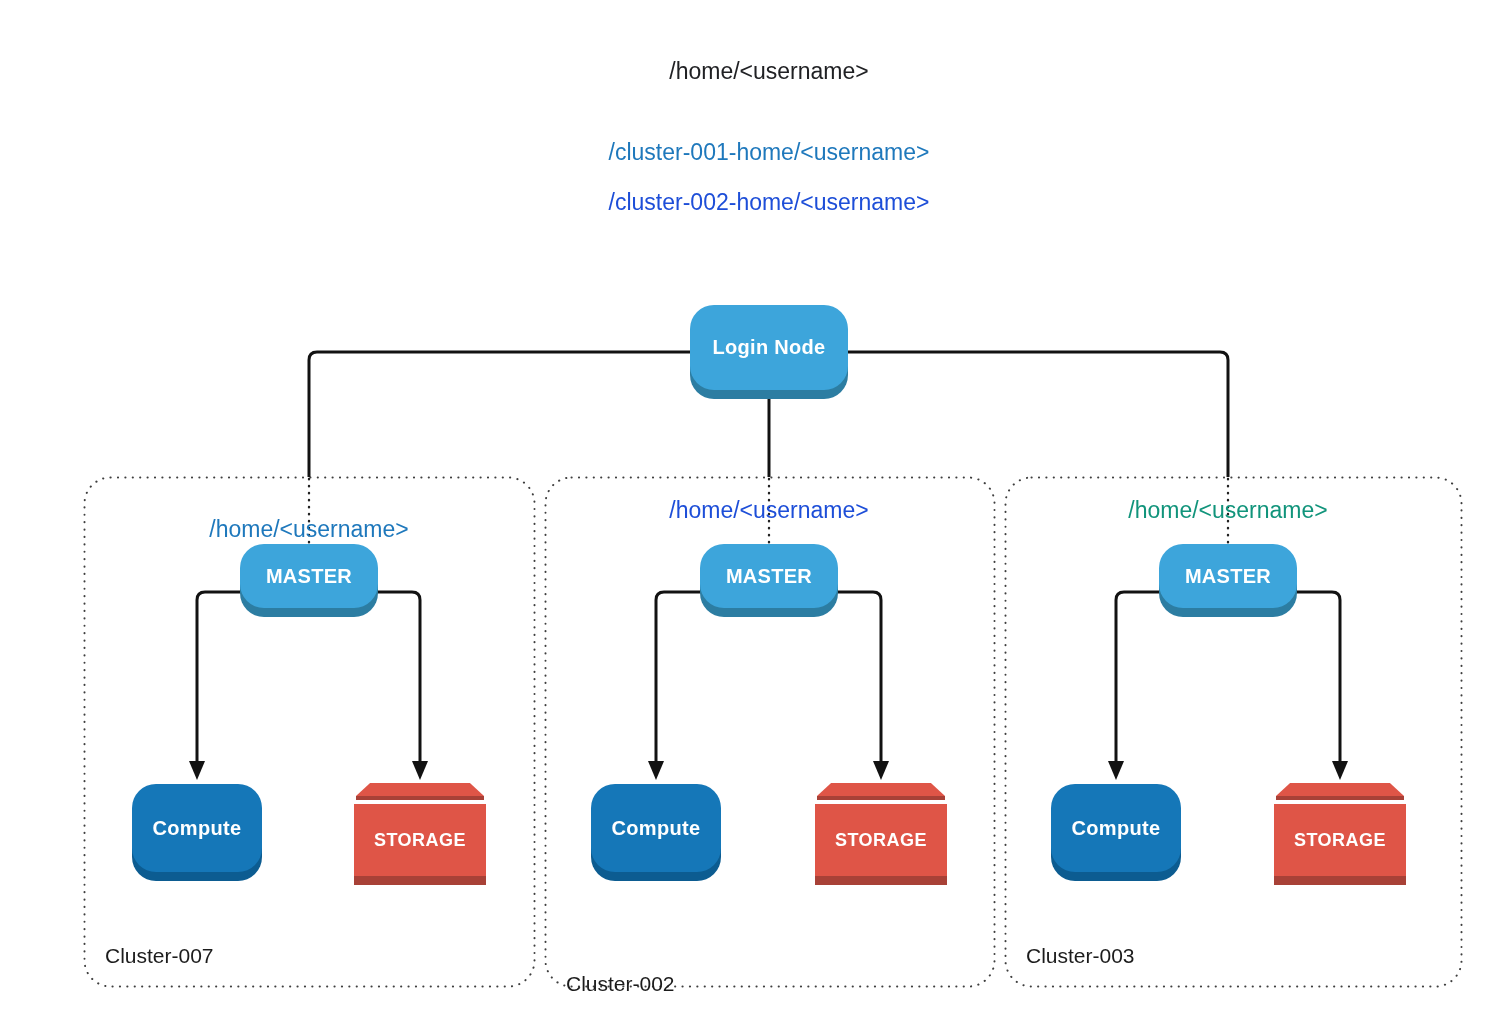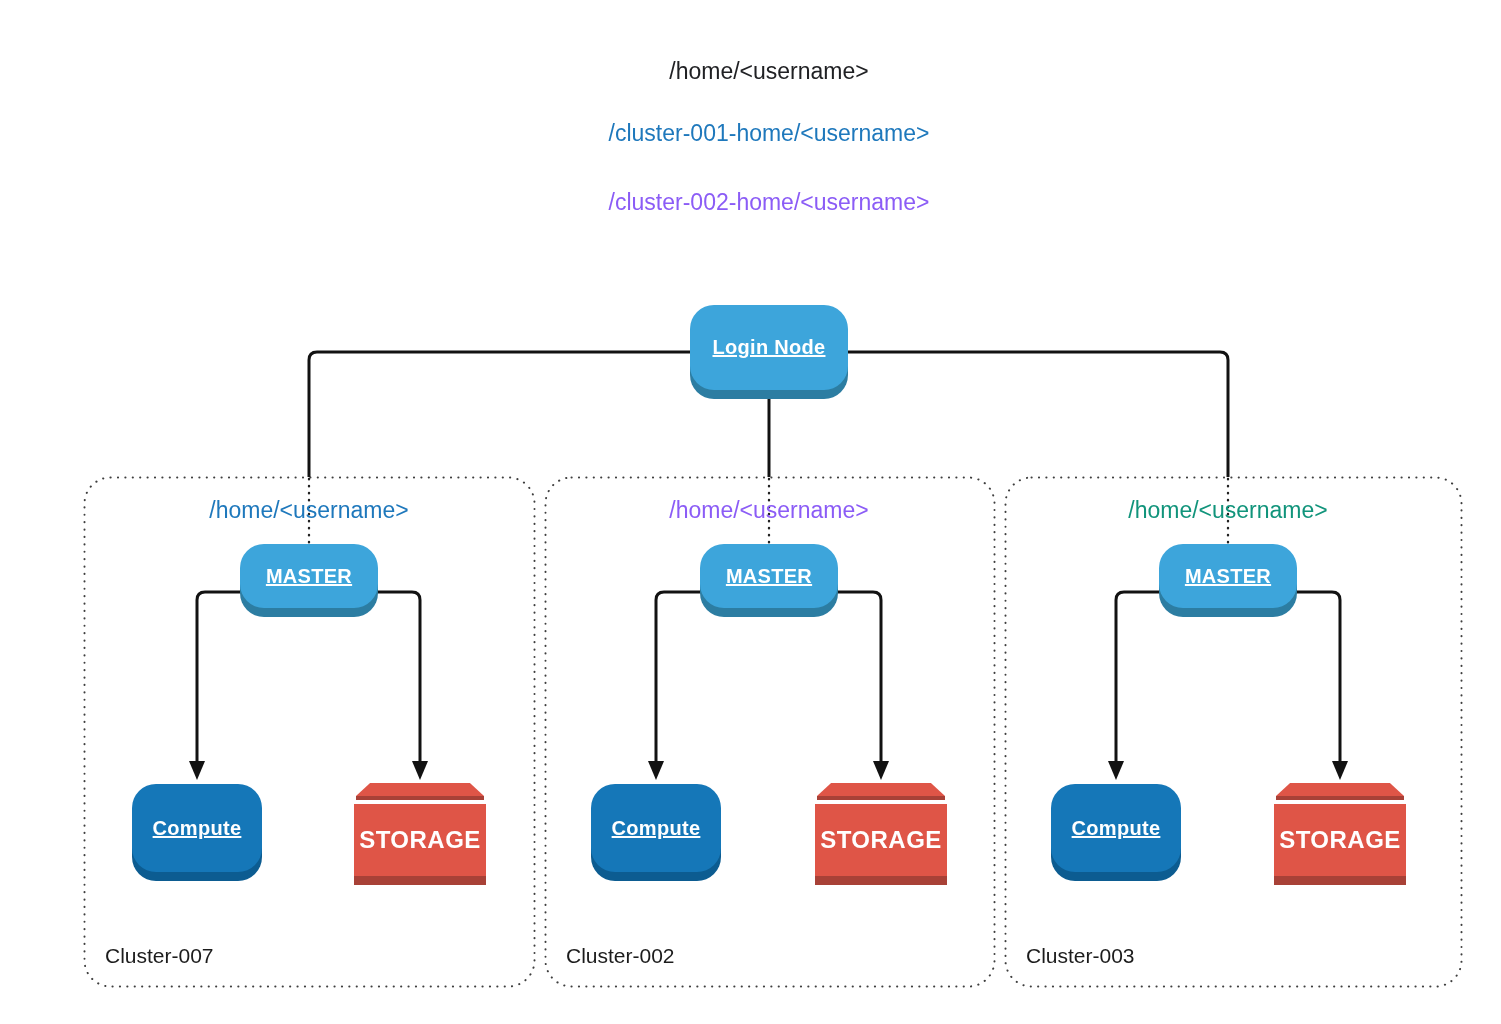--- a/index.html
+++ b/index.html
@@ -6,45 +6,45 @@
   .stage{
     position:relative;width:1501px;height:1024px;background:#ffffff;
     font-family:"Liberation Sans",sans-serif;overflow:hidden;
   }
   svg.overlay{position:absolute;left:0;top:0;width:1501px;height:1024px;}
   .toplabel{
     position:absolute;left:769px;transform:translateX(-50%);
     font-size:23px;white-space:nowrap;font-weight:400;
   }
   .ink{color:#202124;}
-  .accent-blue{color:#1E78BC;}
-  .accent-red{color:#8b5cf6;}
+  .accent-blue{color:#1E78BC;margin-top:19px;}
+  .accent-red{color:#1d4ed8;}
   .accent-green{color:#11947B;}
   .node{
     position:absolute;display:flex;align-items:center;justify-content:center;
     color:#ffffff;font-weight:bold;font-size:20px;border-radius:24px;
-    letter-spacing:0.3px;white-space:nowrap;text-decoration:underline;
+    letter-spacing:0.3px;white-space:nowrap;
   }
   .node-light{background:#3DA5DB;box-shadow:0 9px 0 #2C7DA2;}
   .node-dark{background:#1577B8;box-shadow:0 9px 0 #0C5C91;}
   .login{left:690px;top:305px;width:158px;height:85px;}
   .master{width:138px;height:64px;top:544px;transform:translateX(-50%);}
   .compute{width:130px;height:88px;top:784px;transform:translateX(-50%);}
   .storage{
     position:absolute;width:132px;top:783px;transform:translateX(-50%);
   }
   .storage .lid{
     height:13px;margin:0 2px;background:#DF5547;
     clip-path:polygon(11% 0, 89% 0, 100% 100%, 0 100%);
   }
   .storage .lidstrip{height:4px;margin:0 2px 4px 2px;background:#A84137;}
   .storage .body{
     height:72px;background:#DF5547;border-bottom:9px solid #A84137;
     display:flex;align-items:center;justify-content:center;
-    color:#ffffff;font-weight:bold;font-size:24px;letter-spacing:0.5px;
+    color:#ffffff;font-weight:bold;font-size:18px;letter-spacing:0.5px;
   }
   .home-label{
     position:absolute;top:497px;transform:translateX(-50%);
     font-size:23px;white-space:nowrap;
   }
   .cluster-name{
     position:absolute;top:944px;font-size:21px;color:#1c1c1c;white-space:nowrap;
   }
 </style>
 </head>
@@ -95,21 +95,21 @@
   <div class="cluster-name" style="left:105px;">Cluster-007</div>
 
   <div class="home-label accent-red" style="left:769px;">/home/&lt;username&gt;</div>
   <div class="node node-light master" style="left:769px;">MASTER</div>
   <div class="node node-dark compute" style="left:656px;">Compute</div>
   <div class="storage" style="left:881px;">
     <div class="lid"></div>
     <div class="lidstrip"></div>
     <div class="body">STORAGE</div>
   </div>
-  <div class="cluster-name" style="left:566px;">Cluster-002</div>
+  <div class="cluster-name" style="left:566px;margin-top:28px;">Cluster-002</div>
 
   <div class="home-label accent-green" style="left:1228px;">/home/&lt;username&gt;</div>
   <div class="node node-light master" style="left:1228px;">MASTER</div>
   <div class="node node-dark compute" style="left:1116px;">Compute</div>
   <div class="storage" style="left:1340px;">
     <div class="lid"></div>
     <div class="lidstrip"></div>
     <div class="body">STORAGE</div>
   </div>
   <div class="cluster-name" style="left:1026px;">Cluster-003</div>

